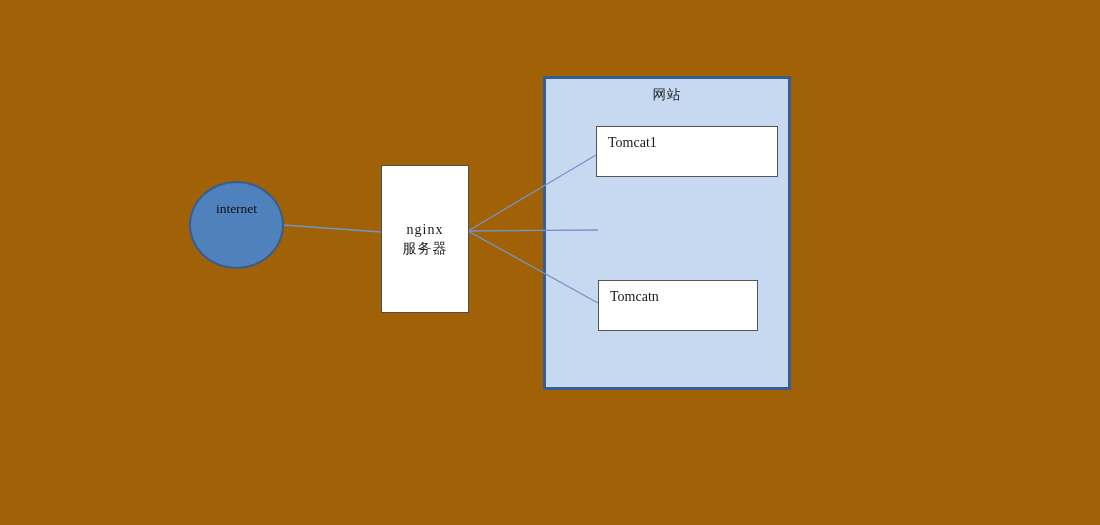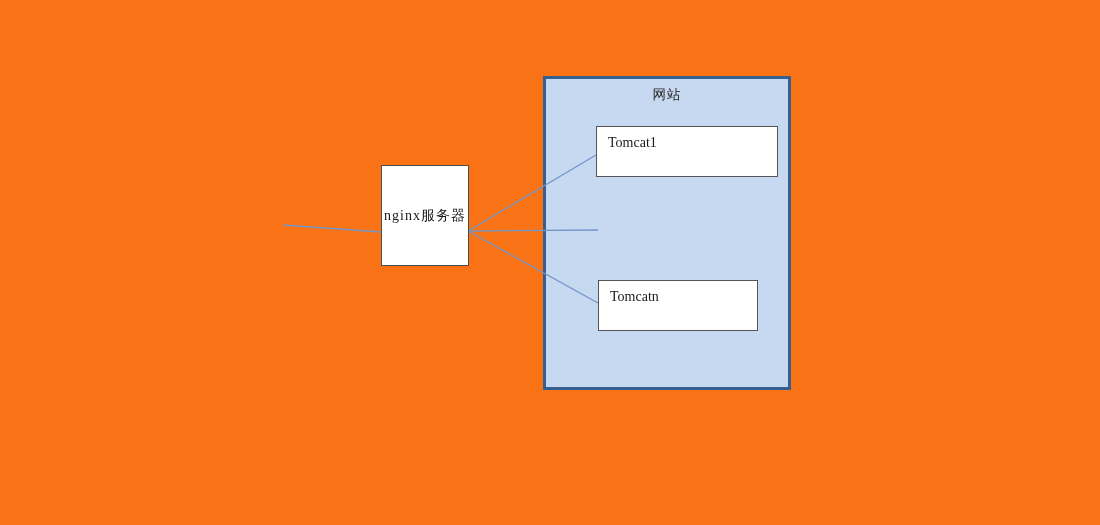--- a/index.html
+++ b/index.html
@@ -5,21 +5,21 @@
   html, body {
     margin: 0;
     padding: 0;
     background: #ffffff;
     font-family: "Liberation Serif", "DejaVu Serif", serif;
   }
   .canvas {
     position: relative;
     width: 1100px;
     height: 525px;
-    background: #f97316;
+    background: #a16207;
     overflow: hidden;
   }
   .connections {
     position: absolute;
     left: 0; top: 0;
     width: 1100px;
     height: 525px;
     z-index: 2;
     pointer-events: none;
   }
@@ -39,27 +39,27 @@
     top: 18px; left: 0;
     width: 100%;
     text-align: center;
     font-size: 13.5px;
     color: #111111;
   }
   
   .nginx {
     position: absolute;
     left: 381px; top: 165px;
-    width: 88px; height: 101px;
+    width: 88px; height: 148px;
     background: #ffffff;
     border: 1.5px solid #4d4d4d;
     box-sizing: border-box;
     z-index: 3;
     display: flex;
-    flex-direction: row;
+    flex-direction: column;
     align-items: center;
     justify-content: center;
   }
   .nginx .line {
     font-size: 14px;
     line-height: 19px;
     color: #1a1a1a;
     letter-spacing: 1px;
   }
   
@@ -108,20 +108,23 @@
     <line x1="283" y1="225" x2="381" y2="232" stroke-width="1.3" stroke="#7296c8"></line>
     <line x1="468" y1="231" x2="596" y2="155" stroke-width="1.3" stroke="#7296c8"></line>
     <line x1="468" y1="231" x2="598" y2="230" stroke-width="1.3" stroke="#7296c8"></line>
     <line x1="468" y1="231" x2="598" y2="303" stroke-width="1.3" stroke="#7296c8"></line>
   </svg>
 
   <div class="website">
     <div class="title">网站</div>
   </div>
 
+  <div class="internet">
+    <span class="label">internet</span>
+  </div>
 
   <div class="nginx">
     <span class="line">nginx</span>
     <span class="line">服务器</span>
   </div>
 
   <div class="server s1">
     <span class="label">Tomcat1</span>
   </div>
   <div class="server s3">

